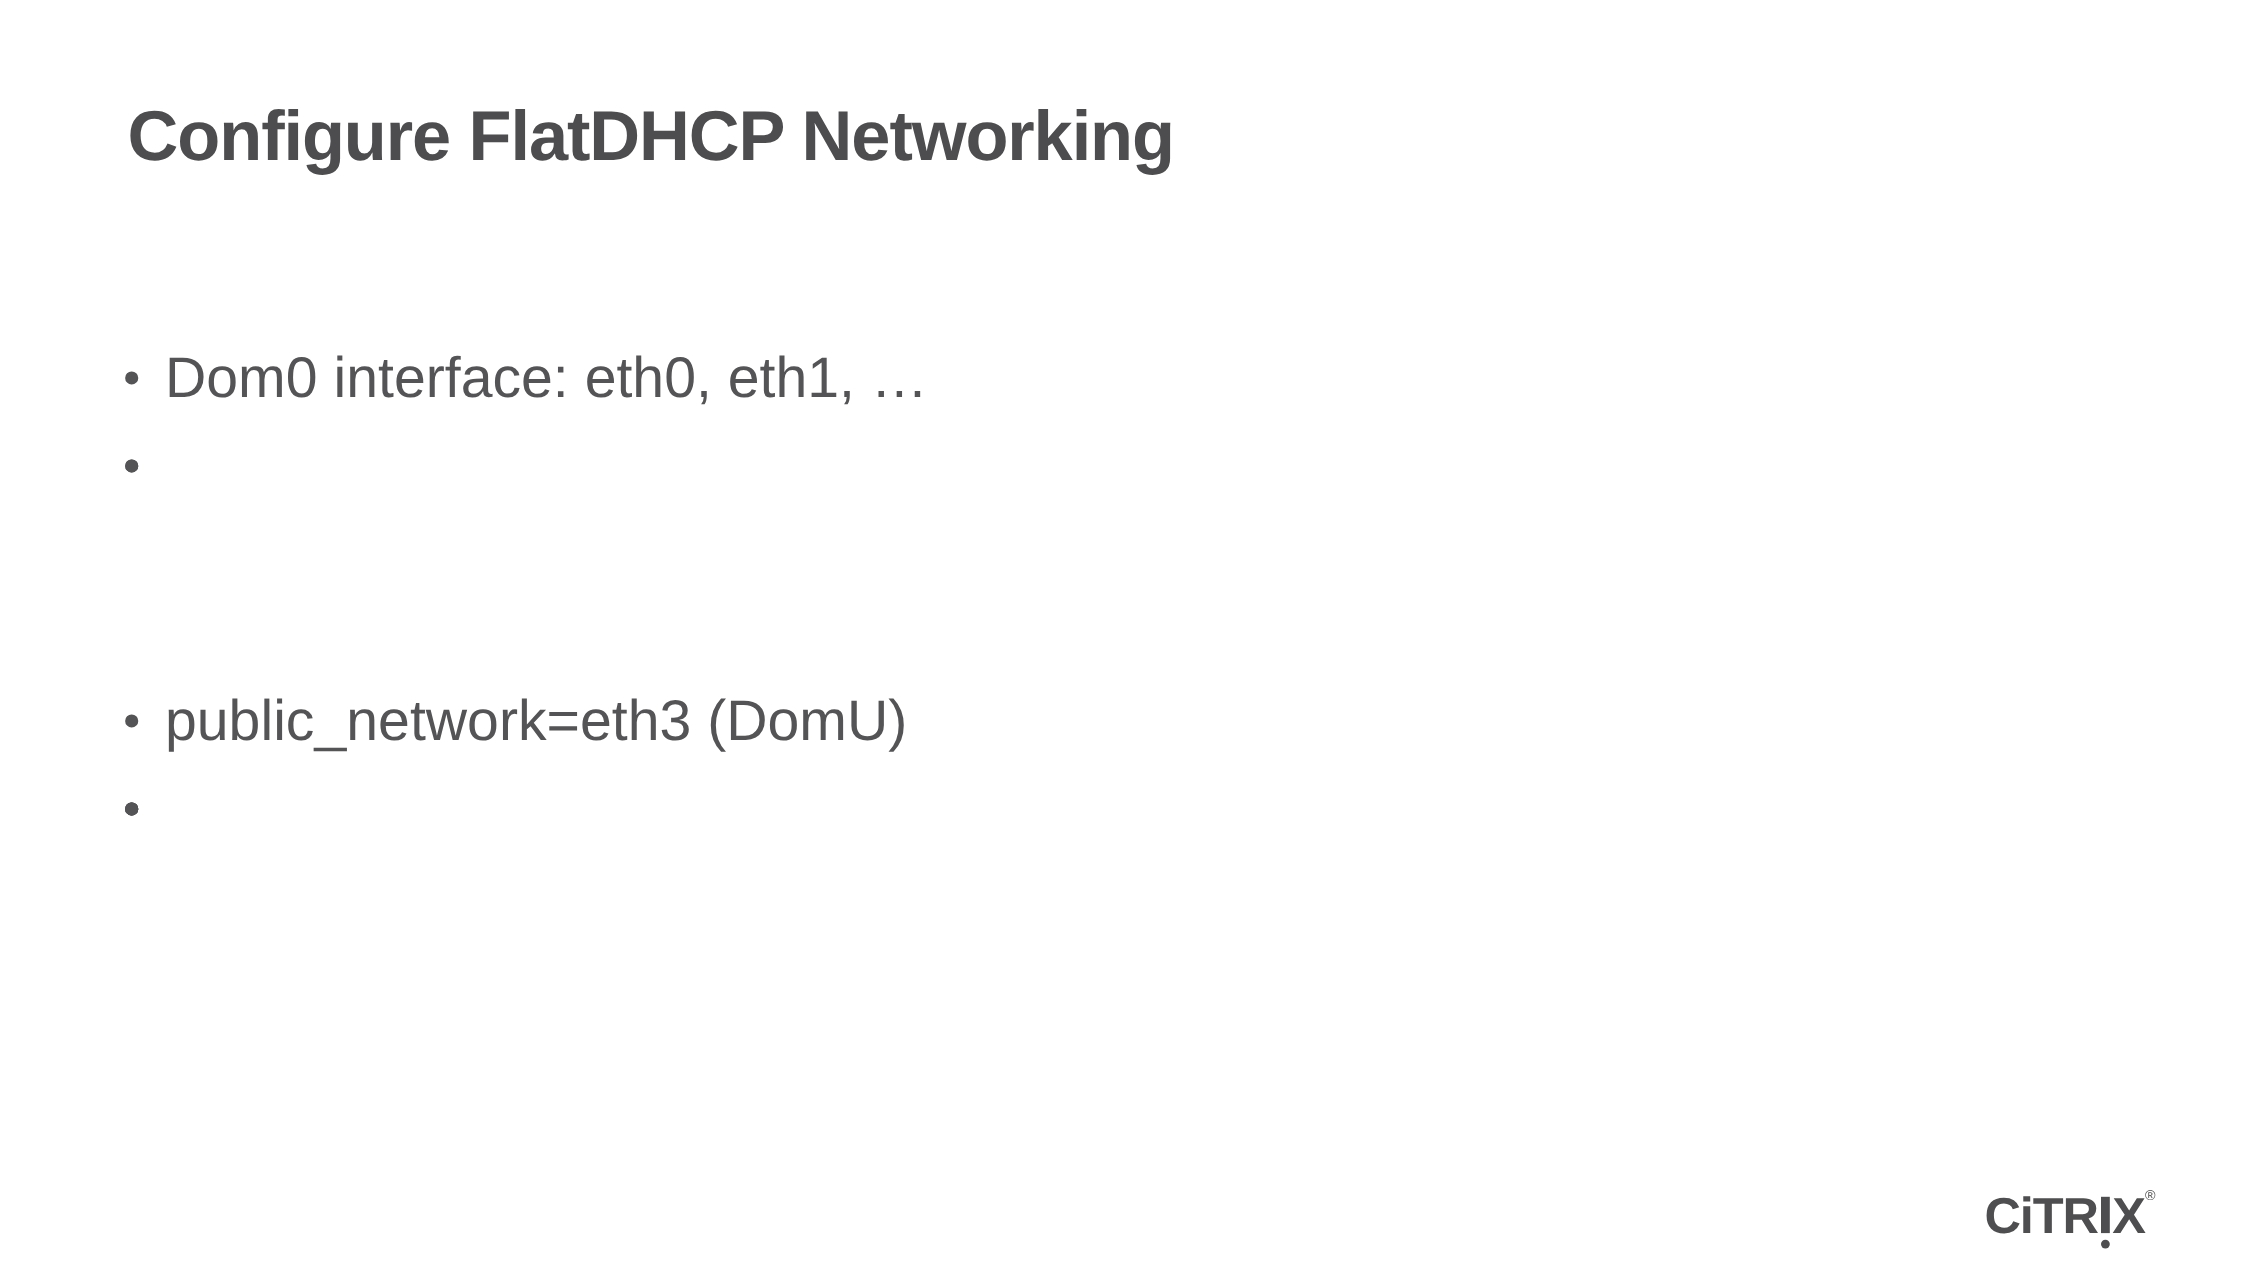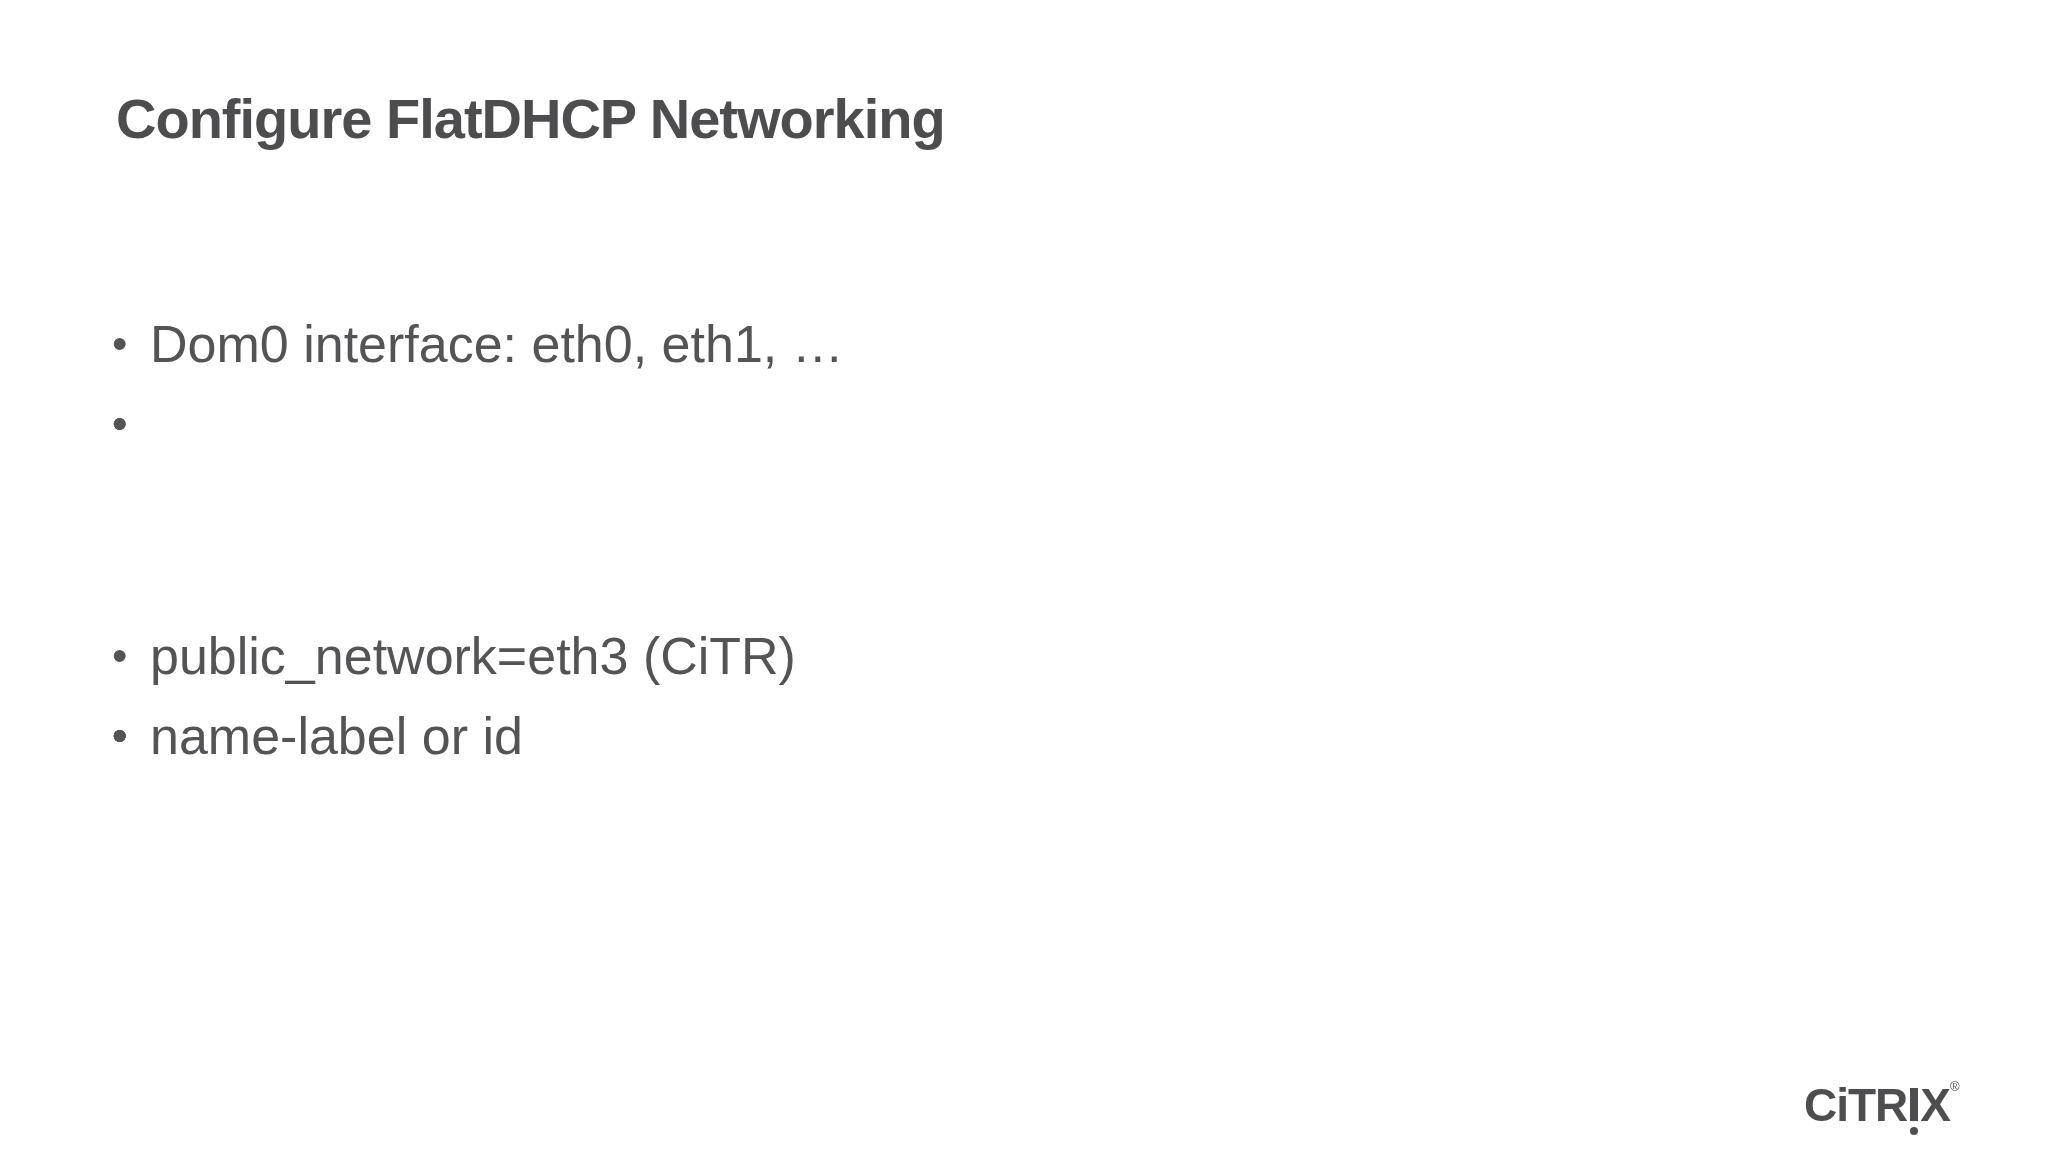--- a/index.html
+++ b/index.html
@@ -11,21 +11,21 @@
     width: 2048px;
     height: 1152px;
     background: #ffffff;
     overflow: hidden;
   }
 
   .title {
     position: absolute;
     left: 116px;
     top: 88px;
-    font-size: 56px;
+    font-size: 64px;
     font-weight: bold;
     letter-spacing: -1px;
     color: #4d4d4f;
     line-height: 1.1;
     white-space: nowrap;
   }
 
   ul.bullets {
     position: absolute;
     left: 112px;
@@ -121,38 +121,37 @@
 
       <li>
         <span class="dot">•</span>
       </li>
     </ul>
 
   <ul class="bullets group2">
 
       <li>
         <span class="dot">•</span>
-        <span class="txt">public_network=eth3 (CiTR)</span>
+        <span class="txt">public_network=eth3 (DomU)</span>
       </li>
 
       <li>
         <span class="dot">•</span>
       </li>
 
       <li>
         <span class="dot">•</span>
       </li>
 
       <li>
         <span class="dot">•</span>
       </li>
 
       <li>
         <span class="dot">•</span>
-        <span class="txt">name-label or id</span>
       </li>
     </ul>
 
   <div class="logo">
     <span class="letters">CiTR</span><span class="ib"><span class="stem"></span><span class="dotb"></span></span><span class="letters">X</span><span class="reg">®</span>
   </div>
 
 </div>
 
 </body></html>

